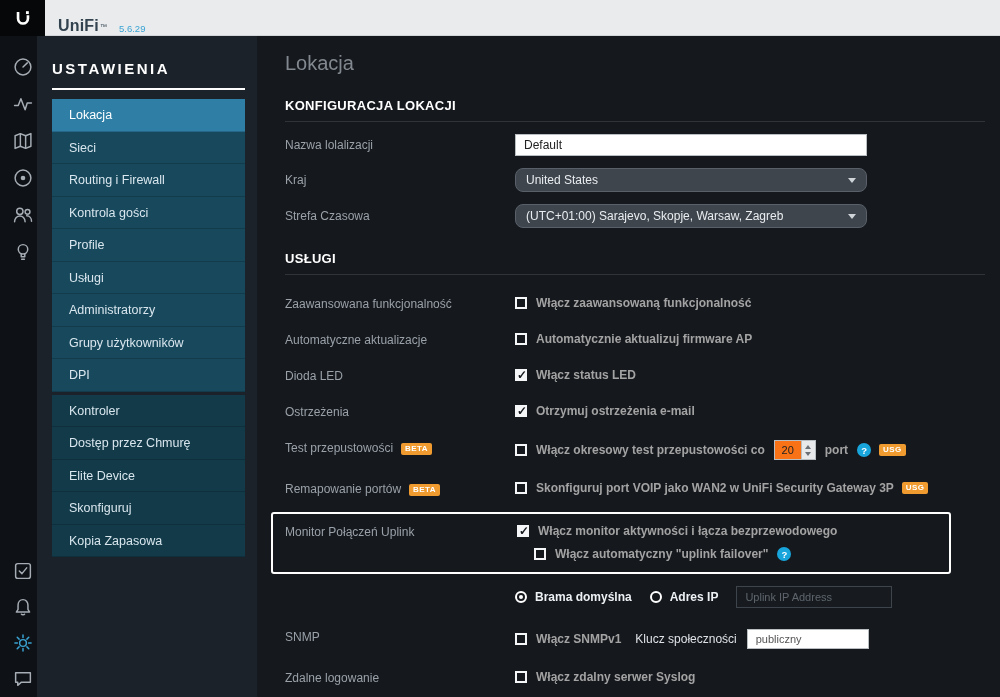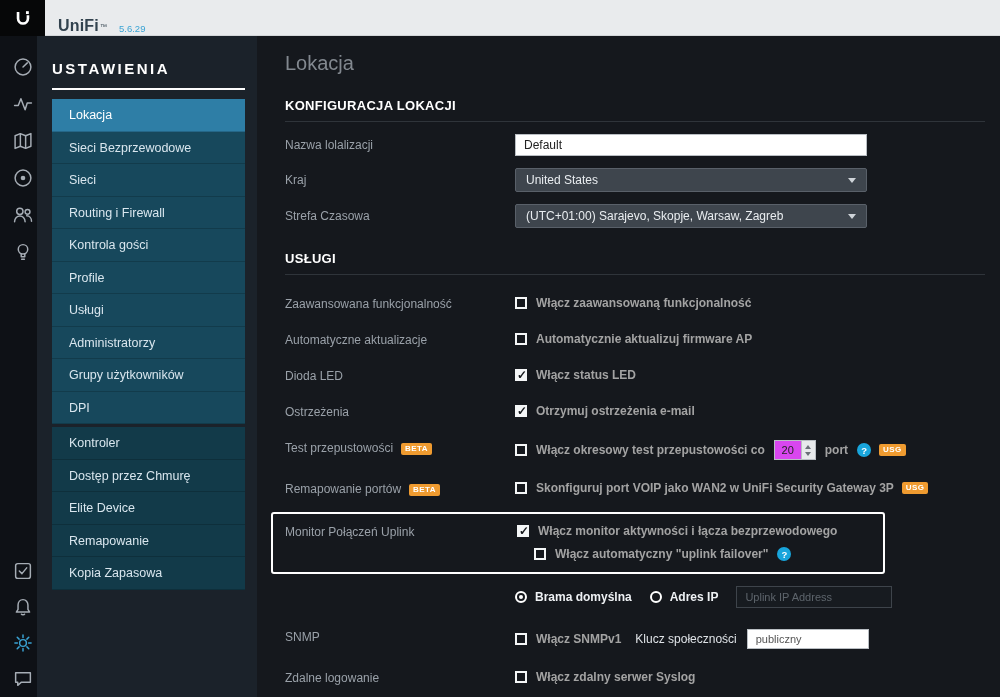--- a/index.html
+++ b/index.html
@@ -40,46 +40,46 @@
   
   #main { position:absolute; left:265px; top:36px; width:735px; height:661px; background:#15181d; padding:0 15px 0 20px; }
   #page-title { margin-top:16px; font-size:20px; font-weight:400; color:#82888f; }
   .section-head { margin-top:23px; border-bottom:1px solid #2f343a; padding-bottom:8px; }
   .section-head h2 { font-size:13px; font-weight:bold; color:#fff; letter-spacing:.3px; }
 
   .form-row { display:flex; align-items:center; margin-top:12px; }
   .form-label, .svc-label { width:230px; flex:none; font-size:12px; color:#9aa1a9; }
   .text-input { width:352px; height:22px; background:#fff; border:1px solid #b9bec3; font-size:12px; color:#222;
                 padding:0 8px; font-family:"Liberation Sans", sans-serif; }
-  .select { width:352px; height:24px; background:#3e454d; border:1px solid #596069; border-radius:2px; color:#e9edf0;
+  .select { width:352px; height:24px; background:#3e454d; border:1px solid #596069; border-radius:8px; color:#e9edf0;
             font-size:12px; display:flex; align-items:center; justify-content:space-between; padding:0 10px; cursor:pointer; }
   .chev { width:0; height:0; border-left:4px solid transparent; border-right:4px solid transparent; border-top:5px solid #cfd4d9; }
 
   .svc-row { display:flex; align-items:flex-start; margin-top:21px; }
   .svc-label { padding-top:1px; }
   .opt { display:flex; align-items:center; }
   .cb { width:12px; height:12px; border:2px solid #f4f6f7; margin-right:9px; position:relative; flex:none; cursor:pointer; }
   .cb.checked { background:#f4f6f7; }
   .cb.checked::after { content:"\2713"; position:absolute; left:0px; top:-2px; color:#14171b; font-size:12px; font-weight:bold; line-height:13px; }
   .opt-text { font-size:12px; font-weight:bold; color:#a3a3a3; }
   .badge { background:#ef9b30; color:#fff; font-size:8px; font-weight:bold; letter-spacing:.4px; padding:2px 4px;
            border-radius:2px; margin-left:8px; line-height:1; display:inline-block; vertical-align:1.5px; }
   .help { width:14px; height:14px; border-radius:50%; background:#18a5dc; color:#fff; font-size:9.5px; font-weight:bold;
           display:inline-flex; align-items:center; justify-content:center; margin-left:9px; flex:none; cursor:pointer; }
 
   .num-wrap { display:flex; margin:0 9px; }
-  .num-input { width:28px; height:20px; text-align:center; font-size:11px; border:1px solid #b9bec3; background:#d946ef; color:#222;
+  .num-input { width:28px; height:20px; text-align:center; font-size:11px; border:1px solid #b9bec3; background:#f97316; color:#222;
                font-family:"Liberation Sans", sans-serif; }
   .spin { width:14px; height:20px; background:#e7e9eb; border:1px solid #b9bec3; border-left:none; display:flex;
           flex-direction:column; align-items:center; justify-content:center; gap:3px; cursor:pointer; }
   .spin .up { width:0;height:0;border-left:3px solid transparent;border-right:3px solid transparent;border-bottom:4px solid #6a7077; }
   .spin .down { width:0;height:0;border-left:3px solid transparent;border-right:3px solid transparent;border-top:4px solid #6a7077; }
 
   .highlight-box { display:flex; align-items:flex-start; border:2px solid #fff; border-radius:3px; margin:16px 0 0 -14px;
-                   padding:10px 12px 11px 12px; width:614px; }
+                   padding:10px 12px 11px 12px; width:680px; }
   .highlight-box .svc-label { width:232px; }
   .sub-opt { margin:9px 0 0 17px; }
 
   .radio-row { display:flex; align-items:center; margin:12px 0 0 230px; }
   .radio { width:12px; height:12px; border:2px solid #fff; border-radius:50%; margin-right:8px; position:relative; flex:none; cursor:pointer; }
   .radio.selected::after { content:""; position:absolute; left:2px; top:2px; width:4px; height:4px; background:#fff; border-radius:50%; }
   .radio-label { font-size:12px; font-weight:bold; color:#eef1f4; margin-right:18px; }
   .ip-input { width:156px; height:22px; background:#171b20; border:1px solid #3e444b; color:#9aa1a9; font-size:11px;
               padding:0 8px; font-family:"Liberation Sans", sans-serif; }
   .ip-input::placeholder { color:#5e656c; }
@@ -172,35 +172,34 @@
         </svg>
       </div>
     </div>
   </div>
 
   <div id="sidebar">
     <div id="sidebar-title">USTAWIENIA</div>
     <div id="sidebar-rule"></div>
     <div class="menu">
       <div class="menu-item active">Lokacja</div>
-      <div class="menu-item">Sieci Bezprzewodowe</div>
       <div class="menu-item">Sieci</div>
       <div class="menu-item">Routing i Firewall</div>
       <div class="menu-item">Kontrola gości</div>
       <div class="menu-item">Profile</div>
       <div class="menu-item">Usługi</div>
       <div class="menu-item">Administratorzy</div>
       <div class="menu-item">Grupy użytkowników</div>
       <div class="menu-item">DPI</div>
     </div>
     <div class="menu secondary">
       <div class="menu-item">Kontroler</div>
       <div class="menu-item">Dostęp przez Chmurę</div>
       <div class="menu-item">Elite Device</div>
-      <div class="menu-item">Remapowanie</div>
+      <div class="menu-item">Skonfiguruj</div>
       <div class="menu-item">Kopia Zapasowa</div>
     </div>
   </div>
 
   <div id="main">
     <div id="page-title">Lokacja</div>
 
     <div class="section-head">
       <h2>KONFIGURACJA LOKACJI</h2>
     </div>

